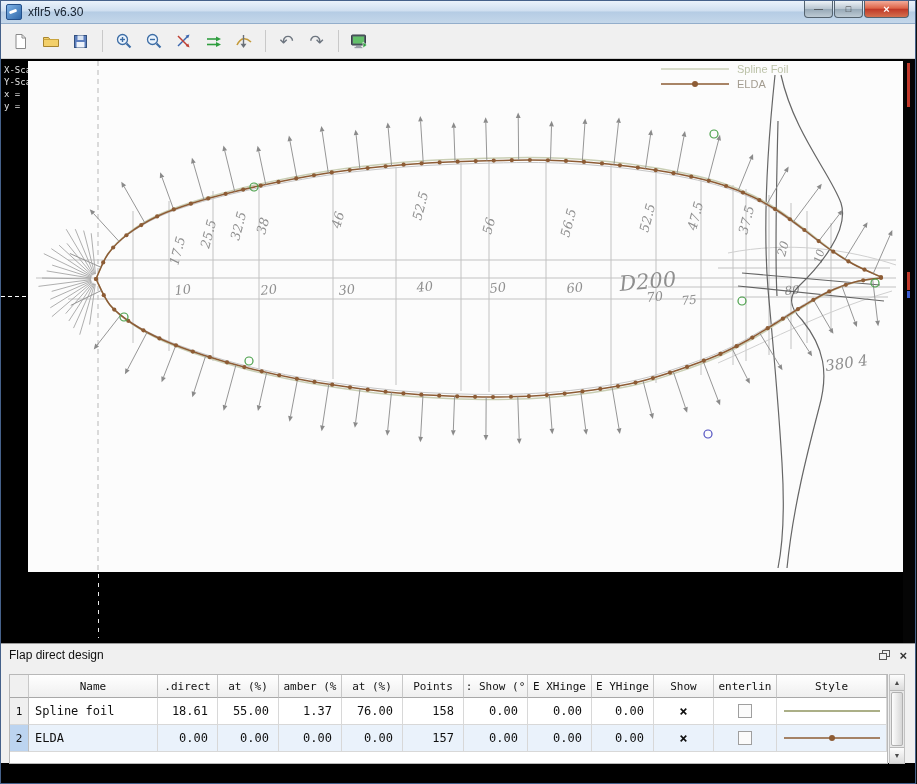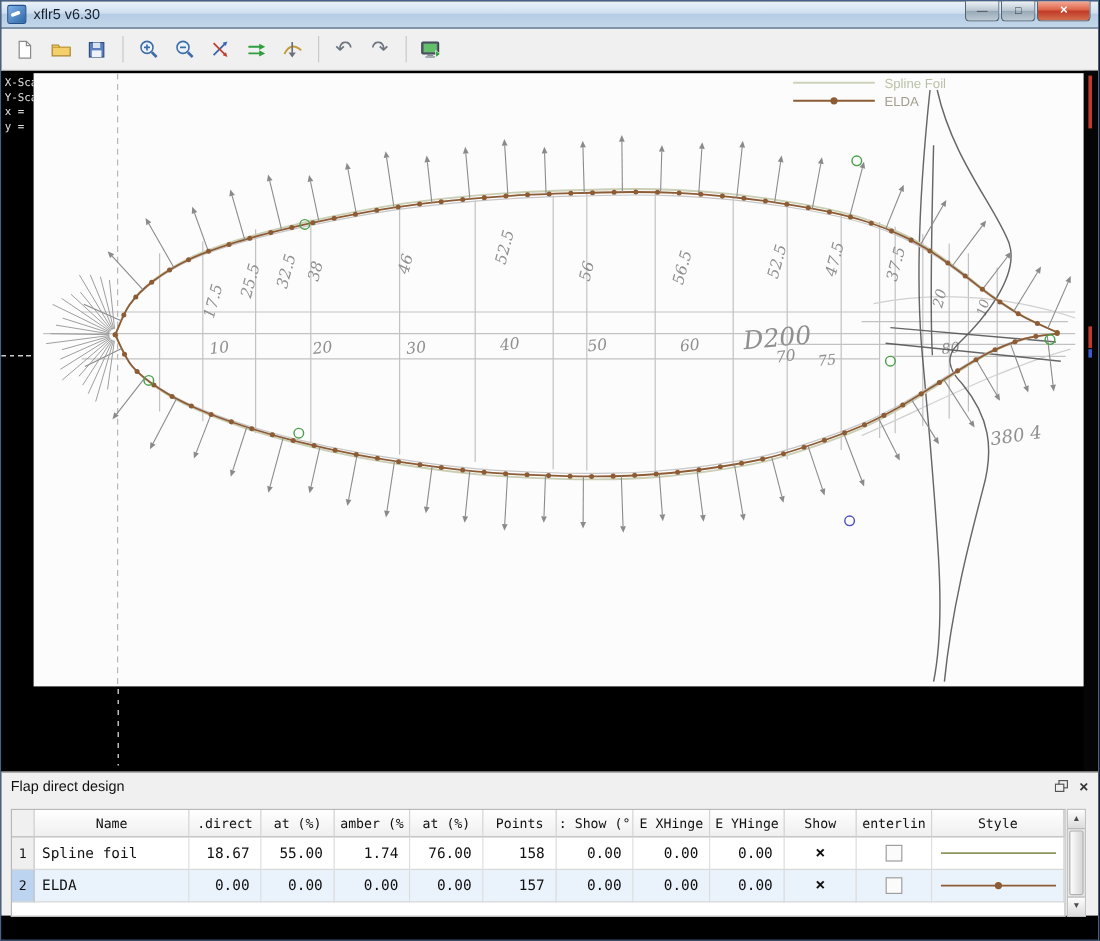--- a/index.html
+++ b/index.html
@@ -506,23 +506,23 @@
           <div class="cell hdr">at (%)</div>
           <div class="cell hdr">Points</div>
           <div class="cell hdr">: Show (°</div>
           <div class="cell hdr">E XHinge</div>
           <div class="cell hdr">E YHinge</div>
           <div class="cell hdr">Show</div>
           <div class="cell hdr">enterlin</div>
           <div class="cell hdr">Style</div>
           <div class="cell rownum">1</div>
           <div class="cell namecell">Spline foil</div>
-          <div class="cell numcell">18.67</div>
+          <div class="cell numcell">18.61</div>
           <div class="cell numcell">55.00</div>
-          <div class="cell numcell">1.74</div>
+          <div class="cell numcell">1.37</div>
           <div class="cell numcell">76.00</div>
           <div class="cell numcell">158</div>
           <div class="cell numcell">0.00</div>
           <div class="cell numcell">0.00</div>
           <div class="cell numcell">0.00</div>
           <div class="cell showcell">×</div>
           <div class="cell cbcell">
             <span class="cb"></span>
           </div>
           <div class="cell stylecell">

